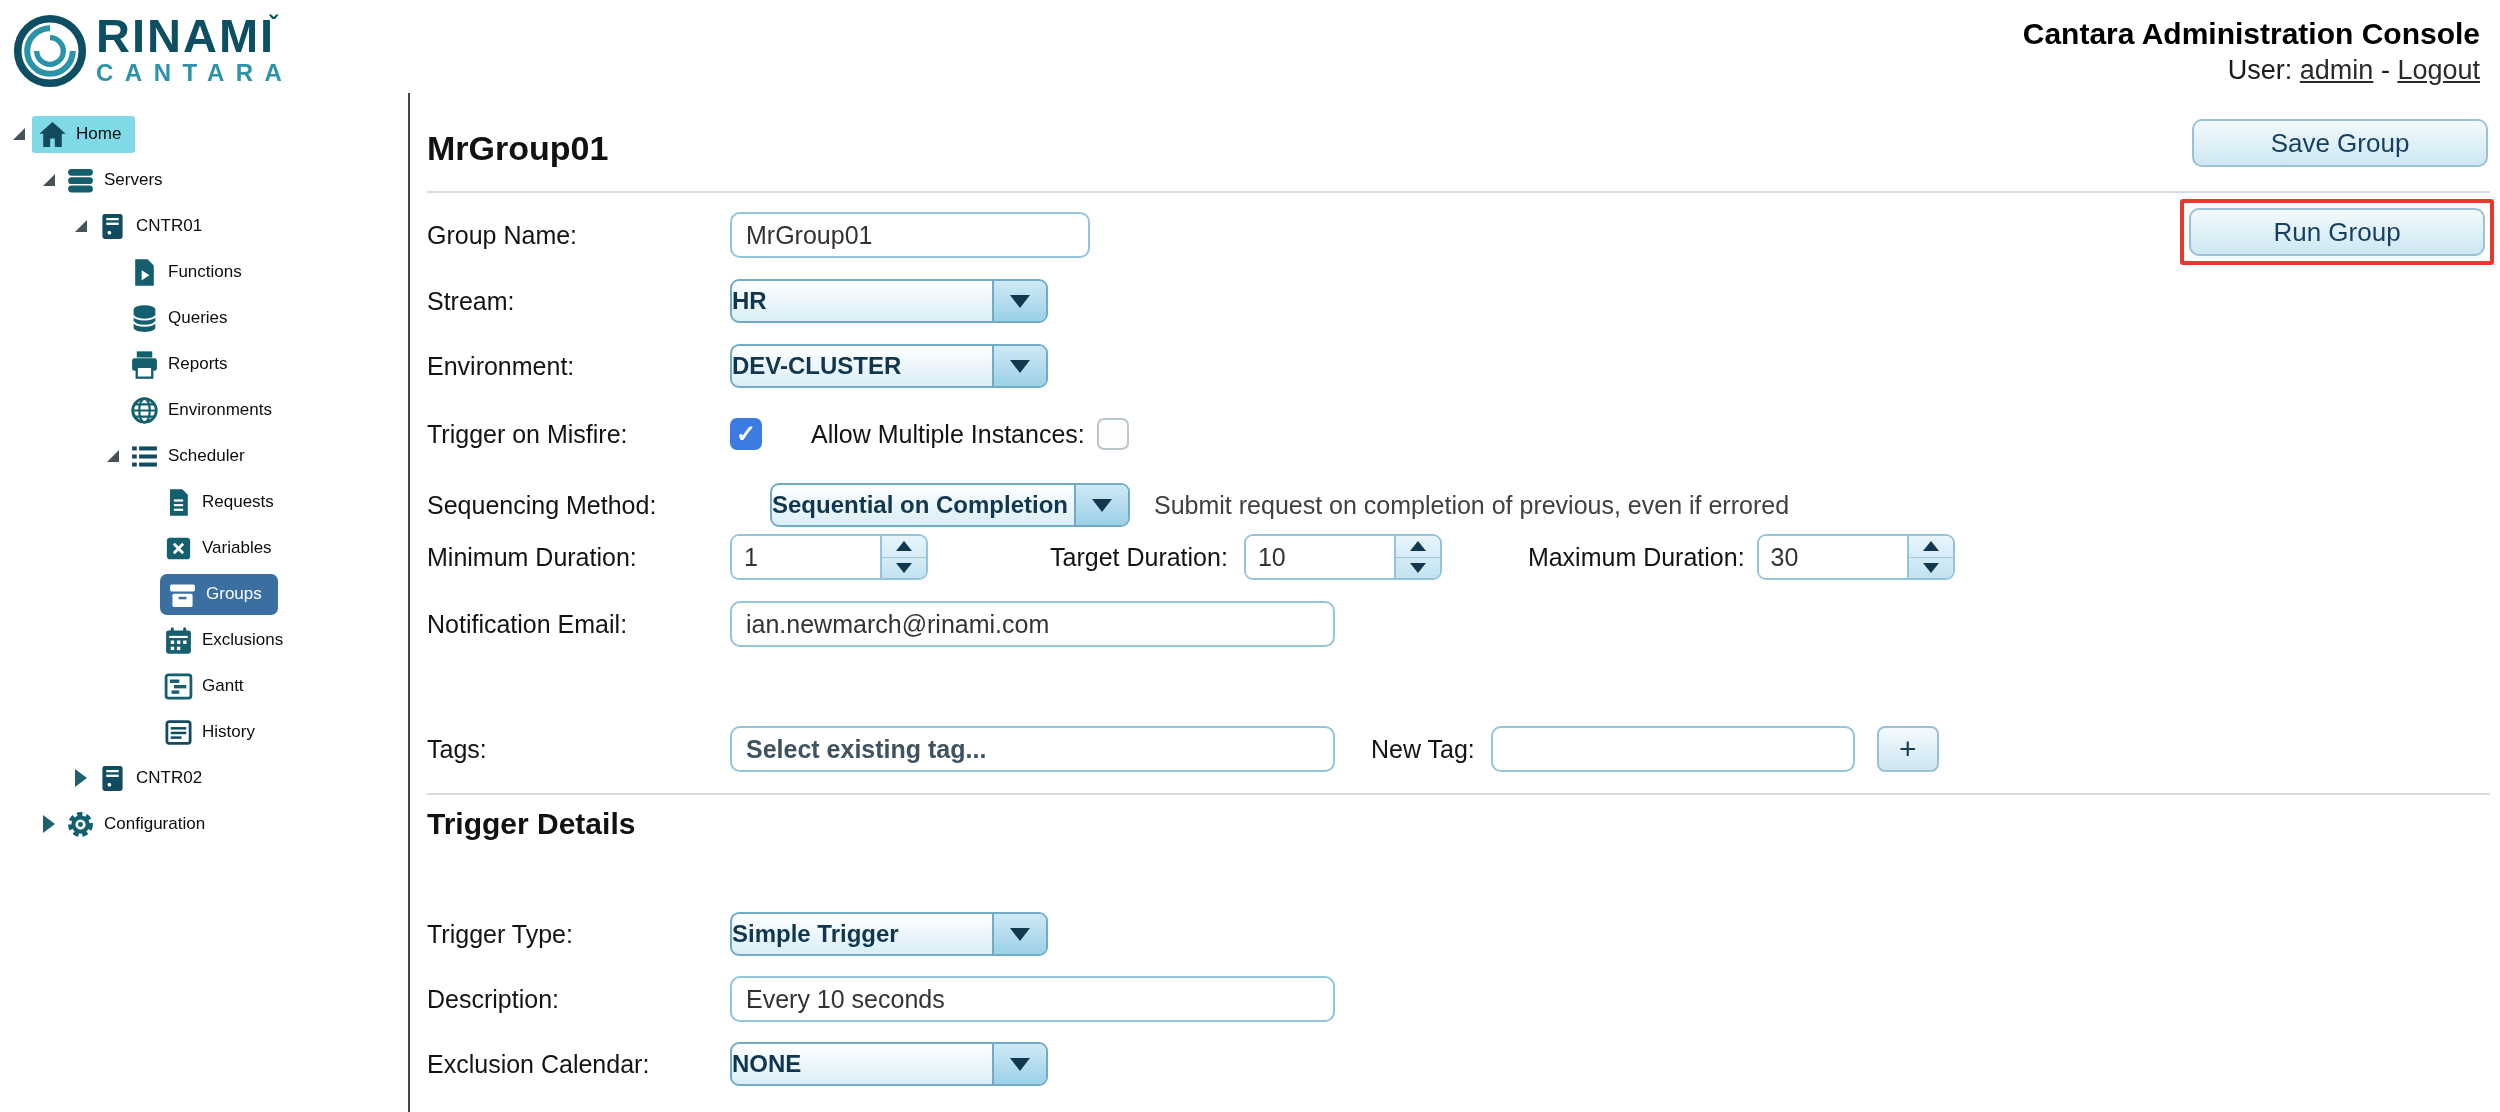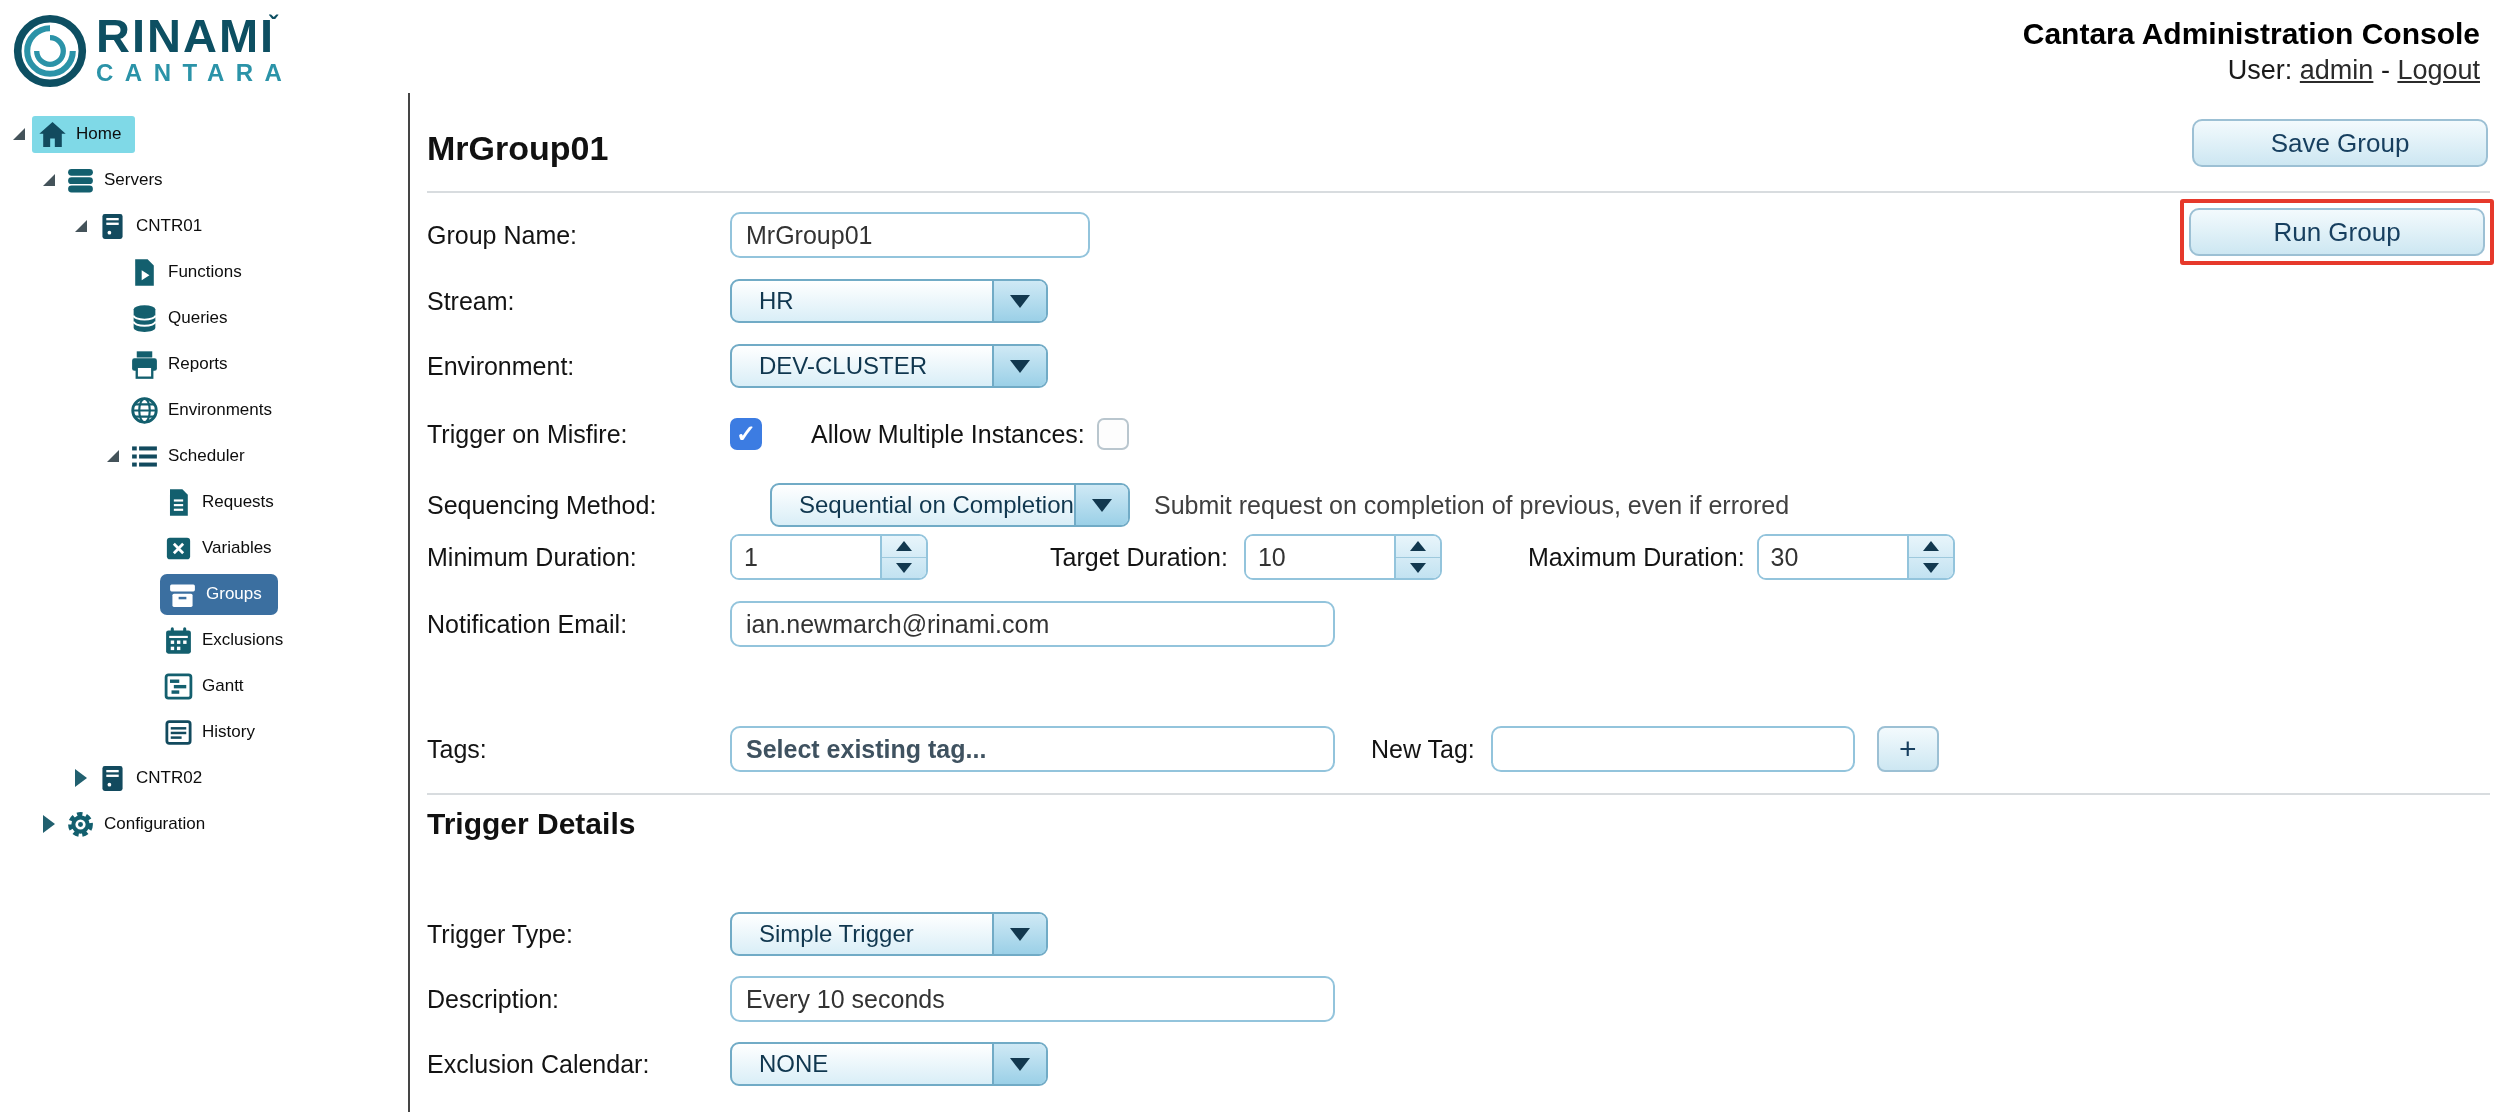--- a/index.html
+++ b/index.html
@@ -68,22 +68,22 @@
   .flabel2 { font-size: 25px; color: #131313; white-space: nowrap; }
 
   .tinput { height: 46px; border: 2px solid #93c4dc; border-radius: 10px;
     font-size: 25px; color: #333; padding: 0 14px; font-family: inherit; background: #fff; outline: none; }
   .tinput::placeholder { color: #3f5260; font-weight: bold; opacity: 1; }
   .w360 { width: 360px; } .w605 { width: 605px; } .w364 { width: 364px; }
 
   .dropdown { display: flex; height: 44px; border: 2px solid #71abc6; border-radius: 9px;
     overflow: hidden; background: linear-gradient(#ffffff, #d9eef7); cursor: pointer; flex: 0 0 auto; }
   .wdd-sm { width: 318px; } .wdd-lg { width: 360px; margin-left: 40px; }
-  .dd-text { flex: 1; display: flex; align-items: center; padding-left: 27px;
-    font-size: 24px; color: #10374f; white-space: nowrap; overflow: hidden; }
+  .dd-text { flex: 1; display: flex; align-items: center; padding-left: 0;
+    font-size: 24px; color: #10374f; white-space: nowrap; overflow: hidden; font-weight: bold; }
   .dd-btn { width: 54px; border-left: 2px solid #71abc6;
     background: linear-gradient(#cfe9f5, #9bd0e7); display: flex; align-items: center; justify-content: center; }
   .tri-down { width: 0; height: 0; border-left: 10px solid transparent;
     border-right: 10px solid transparent; border-top: 13px solid #12384f; }
 
   .spingroup { display: flex; height: 46px; border: 2px solid #93c4dc; border-radius: 9px;
     overflow: hidden; background: #fff; flex: 0 0 auto; }
   .spin-input { width: 148px; border: none; outline: none; font-size: 25px;
     padding: 0 12px; color: #333; font-family: inherit; }
   .spin-btns { width: 46px; border-left: 2px solid #93c4dc;

